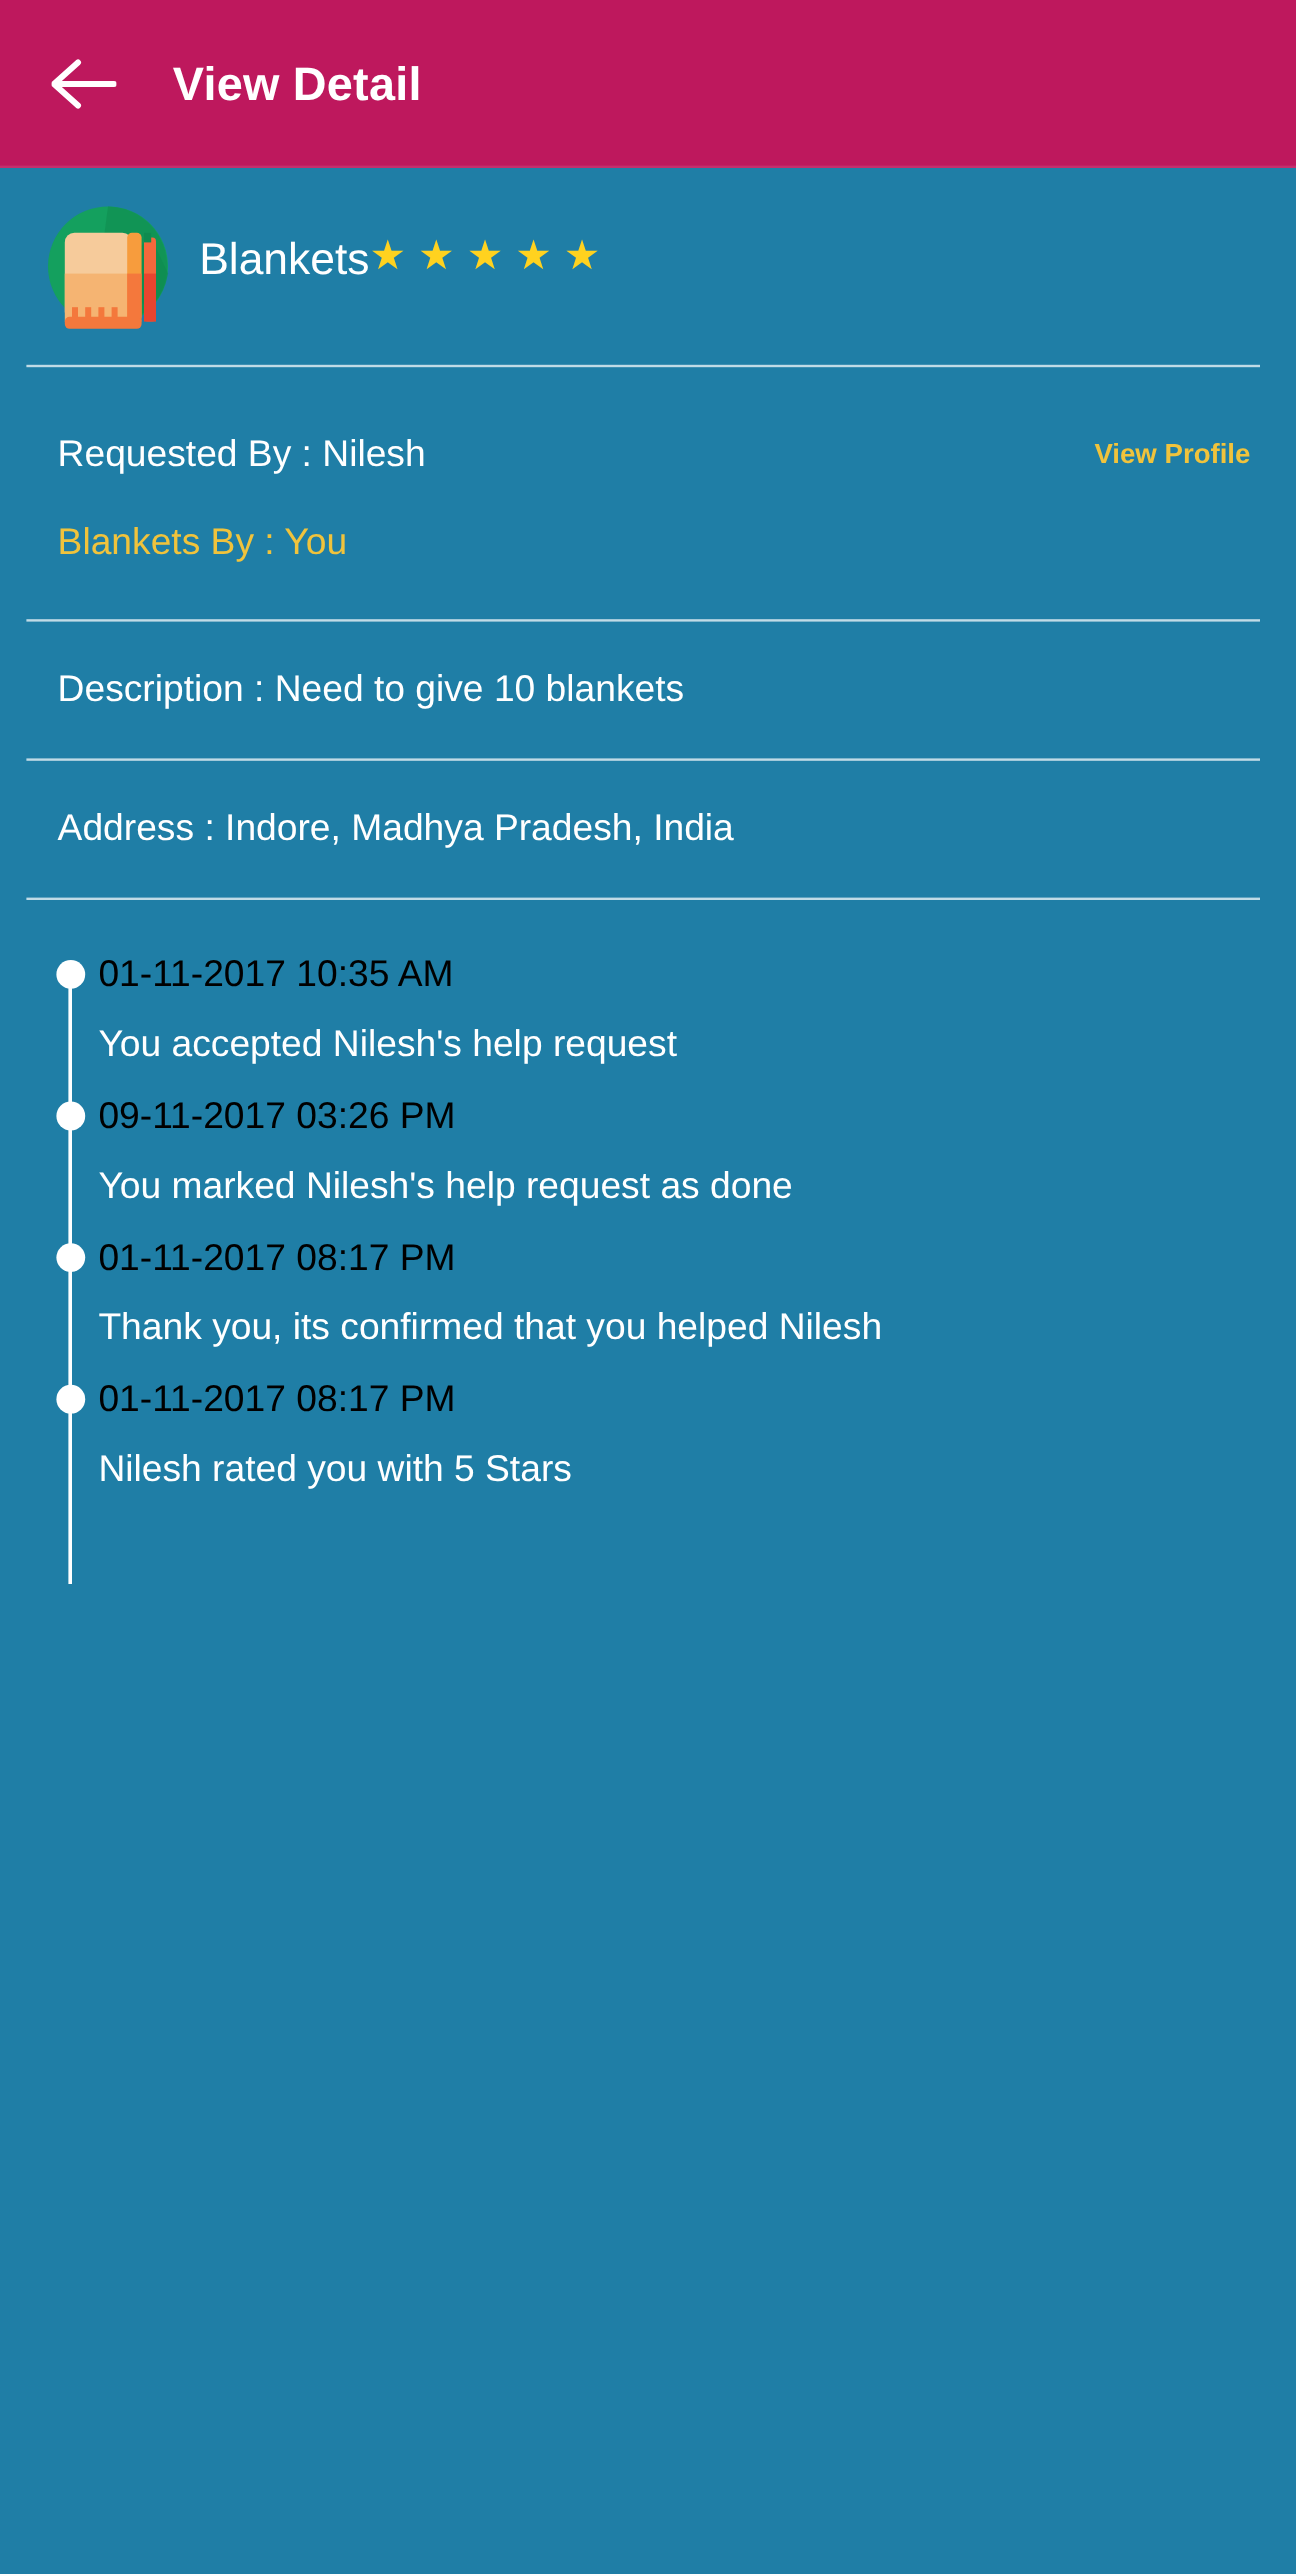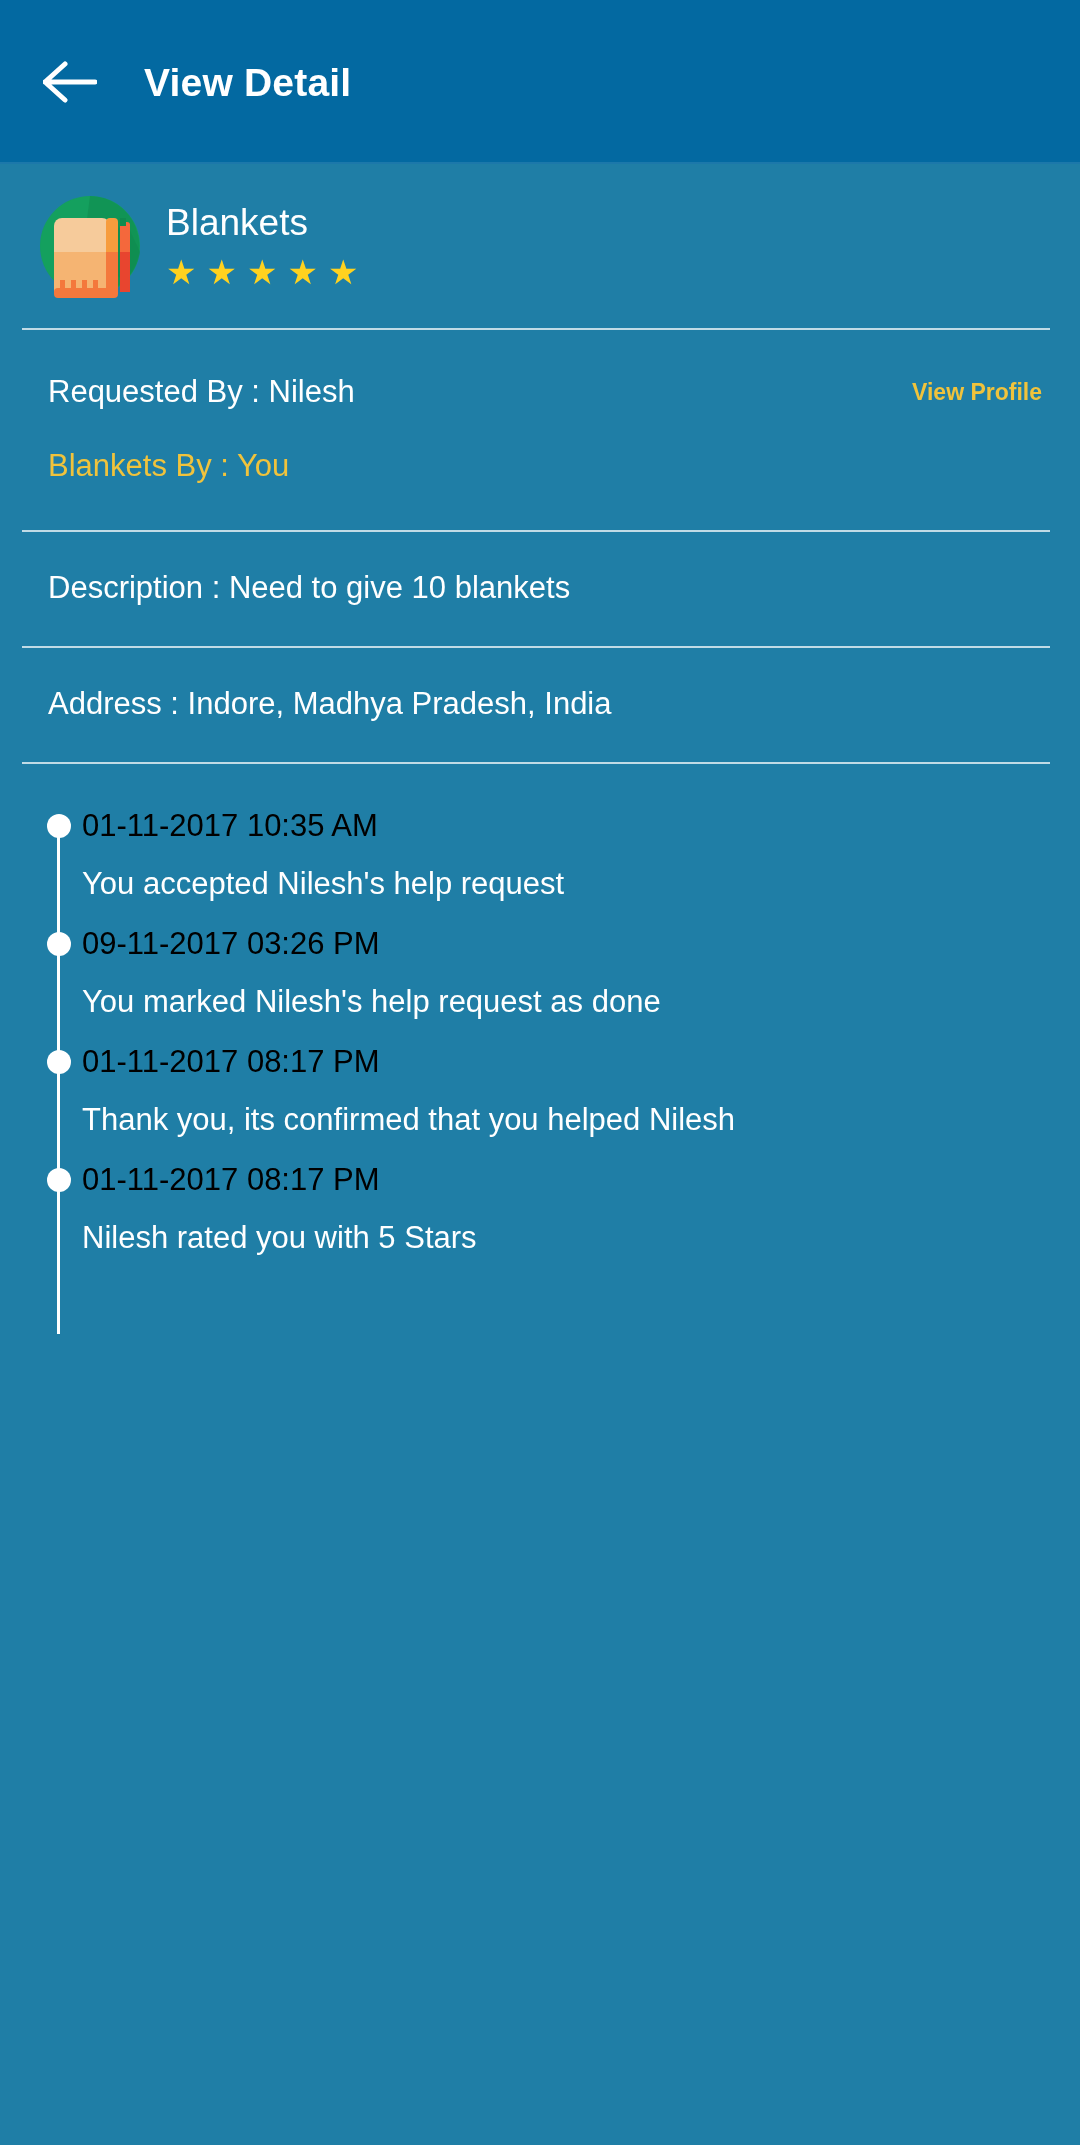--- a/index.html
+++ b/index.html
@@ -11,22 +11,22 @@
     height: 2145px;
     background: #1f7ea6;
     font-family: "Liberation Sans", sans-serif;
     -webkit-font-smoothing: antialiased;
     overflow: hidden;
   }
 
   
   .toolbar {
     position: relative;
-    height: 164px;
-    background: #0369a1;
+    height: 140px;
+    background: #be185d;
     display: flex;
     align-items: center;
     padding-left: 38px;
     box-sizing: border-box;
   }
   .toolbar::after {
     content: "";
     position: absolute;
     left: 0; right: 0; bottom: 0;
     height: 2px;
@@ -63,21 +63,21 @@
   .item-avatar {
     width: 108px;
     height: 108px;
     flex: none;
     position: relative;
   }
   .item-avatar svg { display: block; }
   .item-meta {
     margin-left: 22px;
     display: flex;
-    flex-direction: column;
+    flex-direction: row;
     justify-content: center;
   }
   .item-title {
     color: #ffffff;
     font-size: 37px;
     line-height: 1.1;
     margin-bottom: 12px;
   }
   .stars {
     display: flex;
@@ -113,21 +113,21 @@
   }
   .info-text.accent { color: #f0c33c; }
   .link-text {
     color: #f0c33c;
     font-size: 23px;
     line-height: 1.25;
     cursor: pointer;
     padding-right: 8px;
     font-weight: bold;
   }
-  .pad-top-lg { padding-top: 36px; }
+  .pad-top-lg { padding-top: 46px; }
   .pad-bot-lg { padding-bottom: 38px; }
   .pad-y-md { padding-top: 30px; padding-bottom: 32px; }
   .gap-rows { height: 22px; }
 
   
   .timeline {
     position: relative;
     padding: 44px 30px 0 38px;
     box-sizing: border-box;
   }

